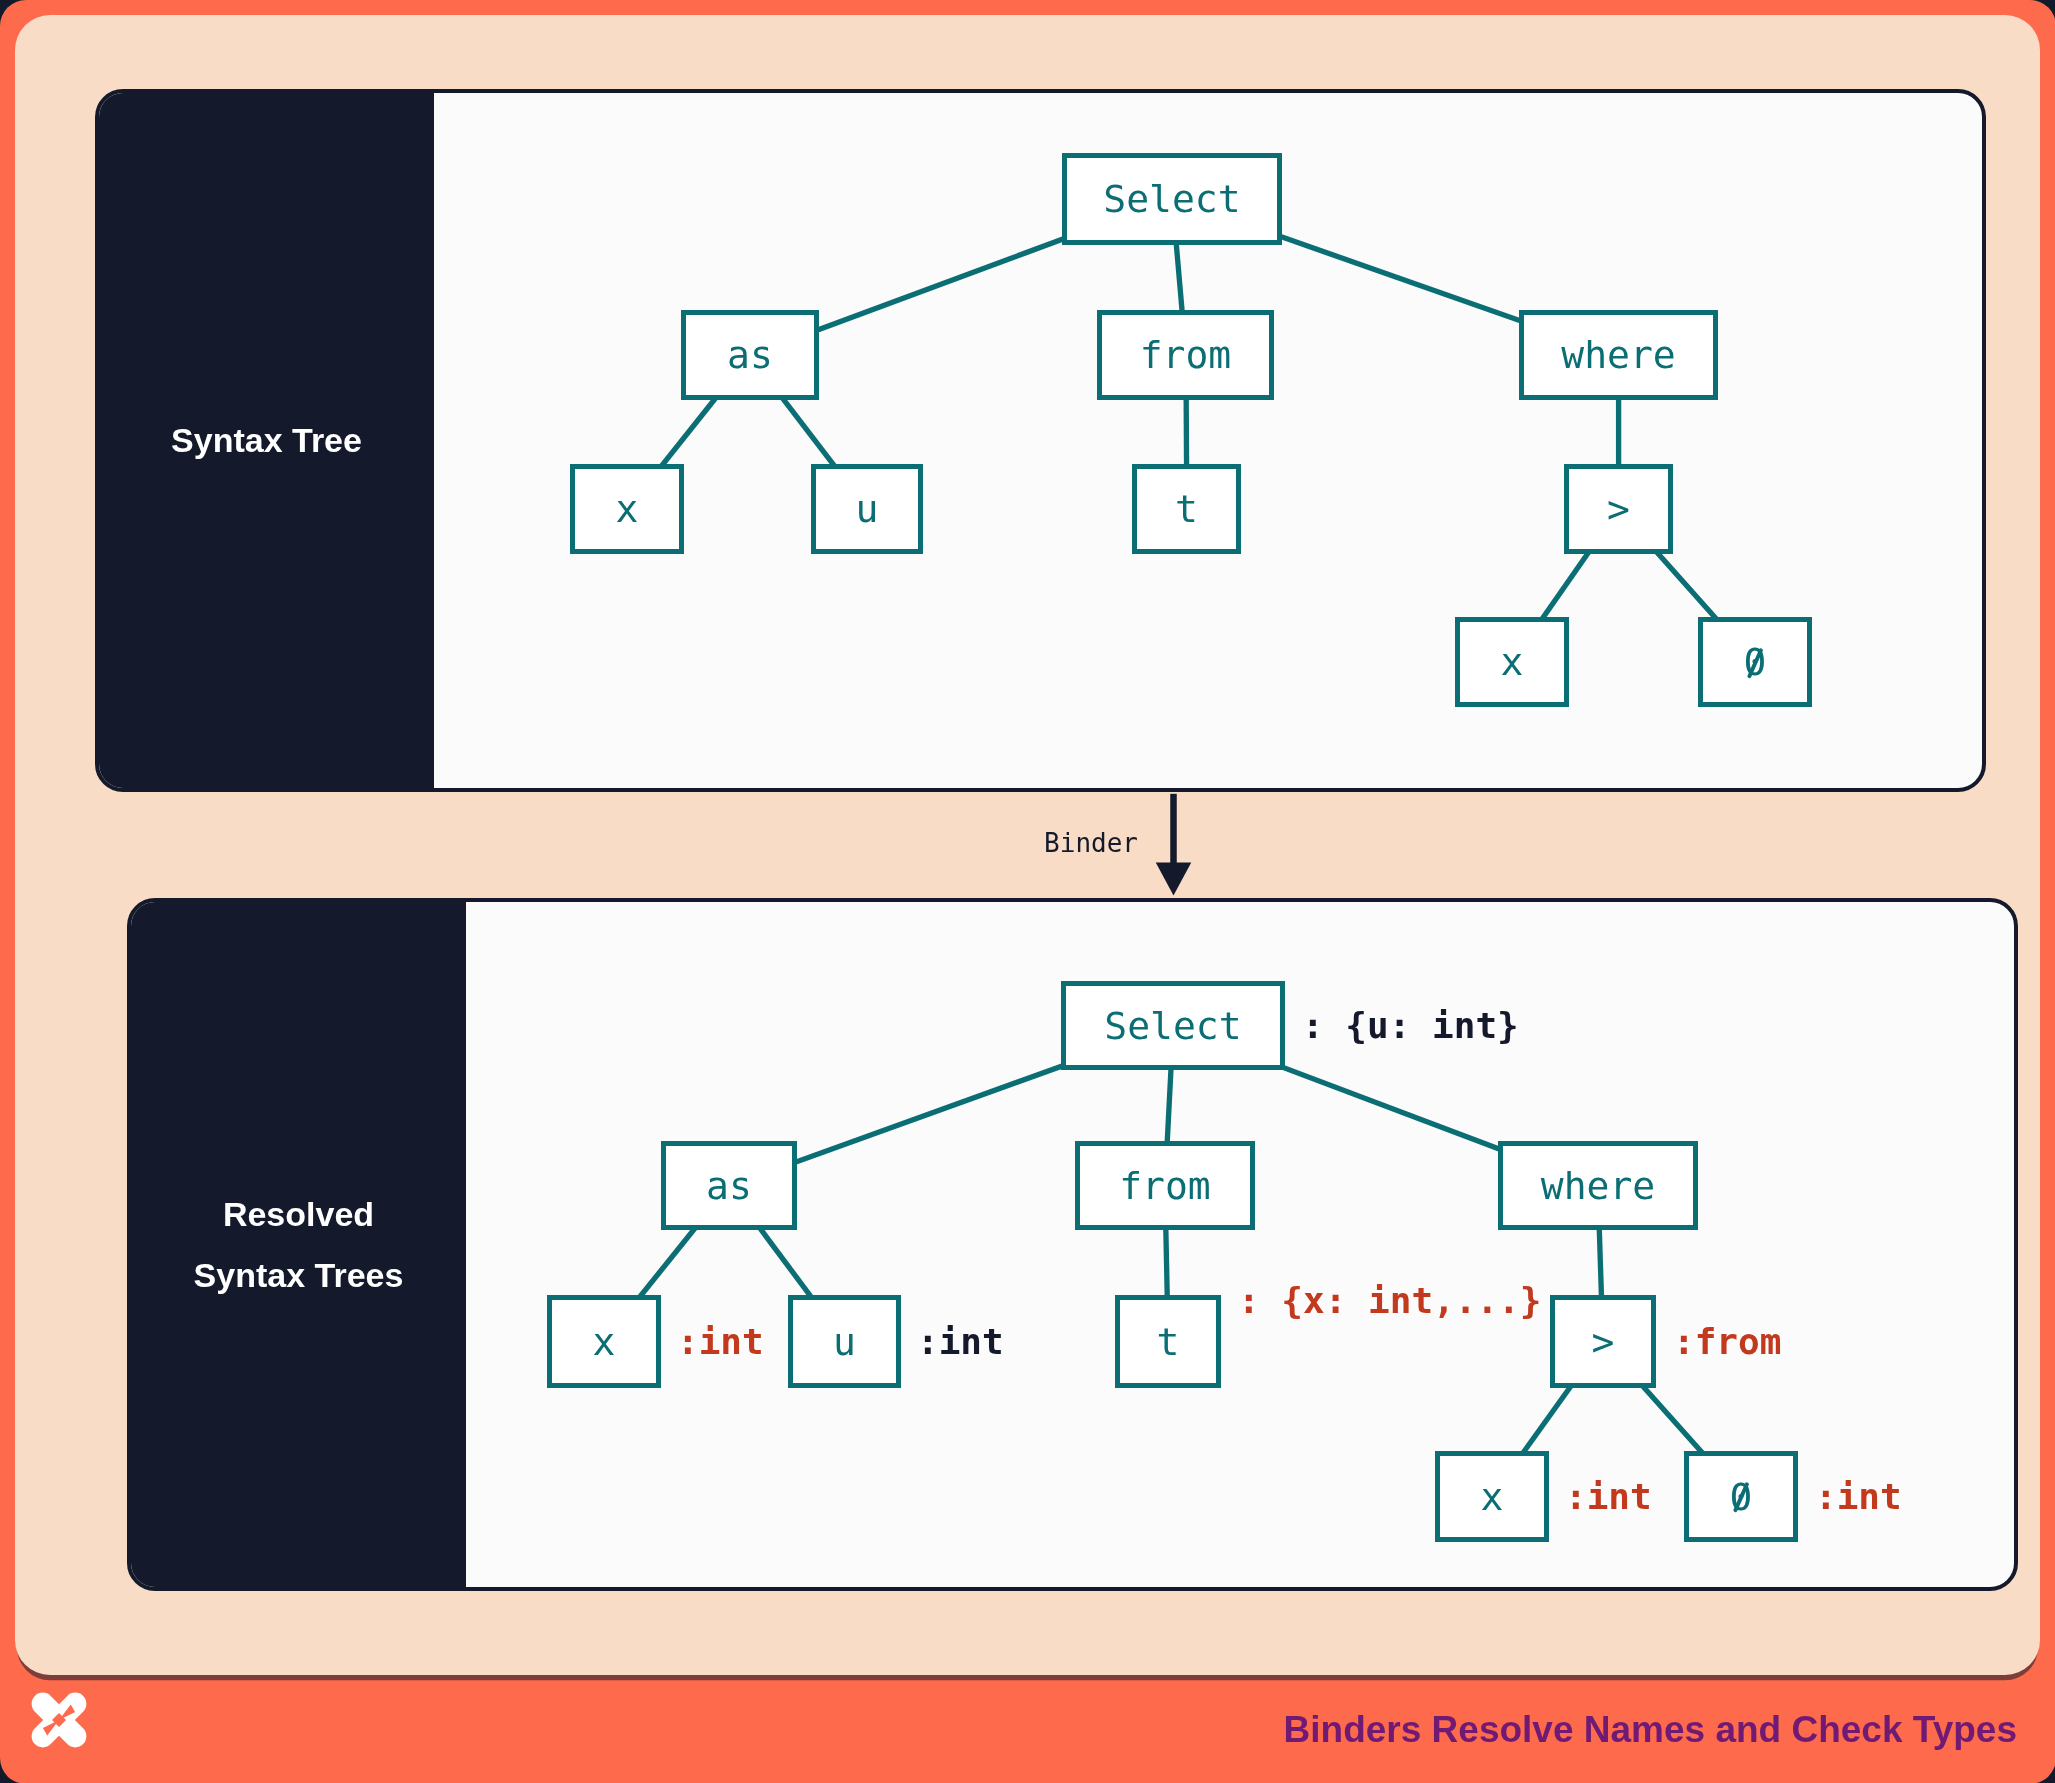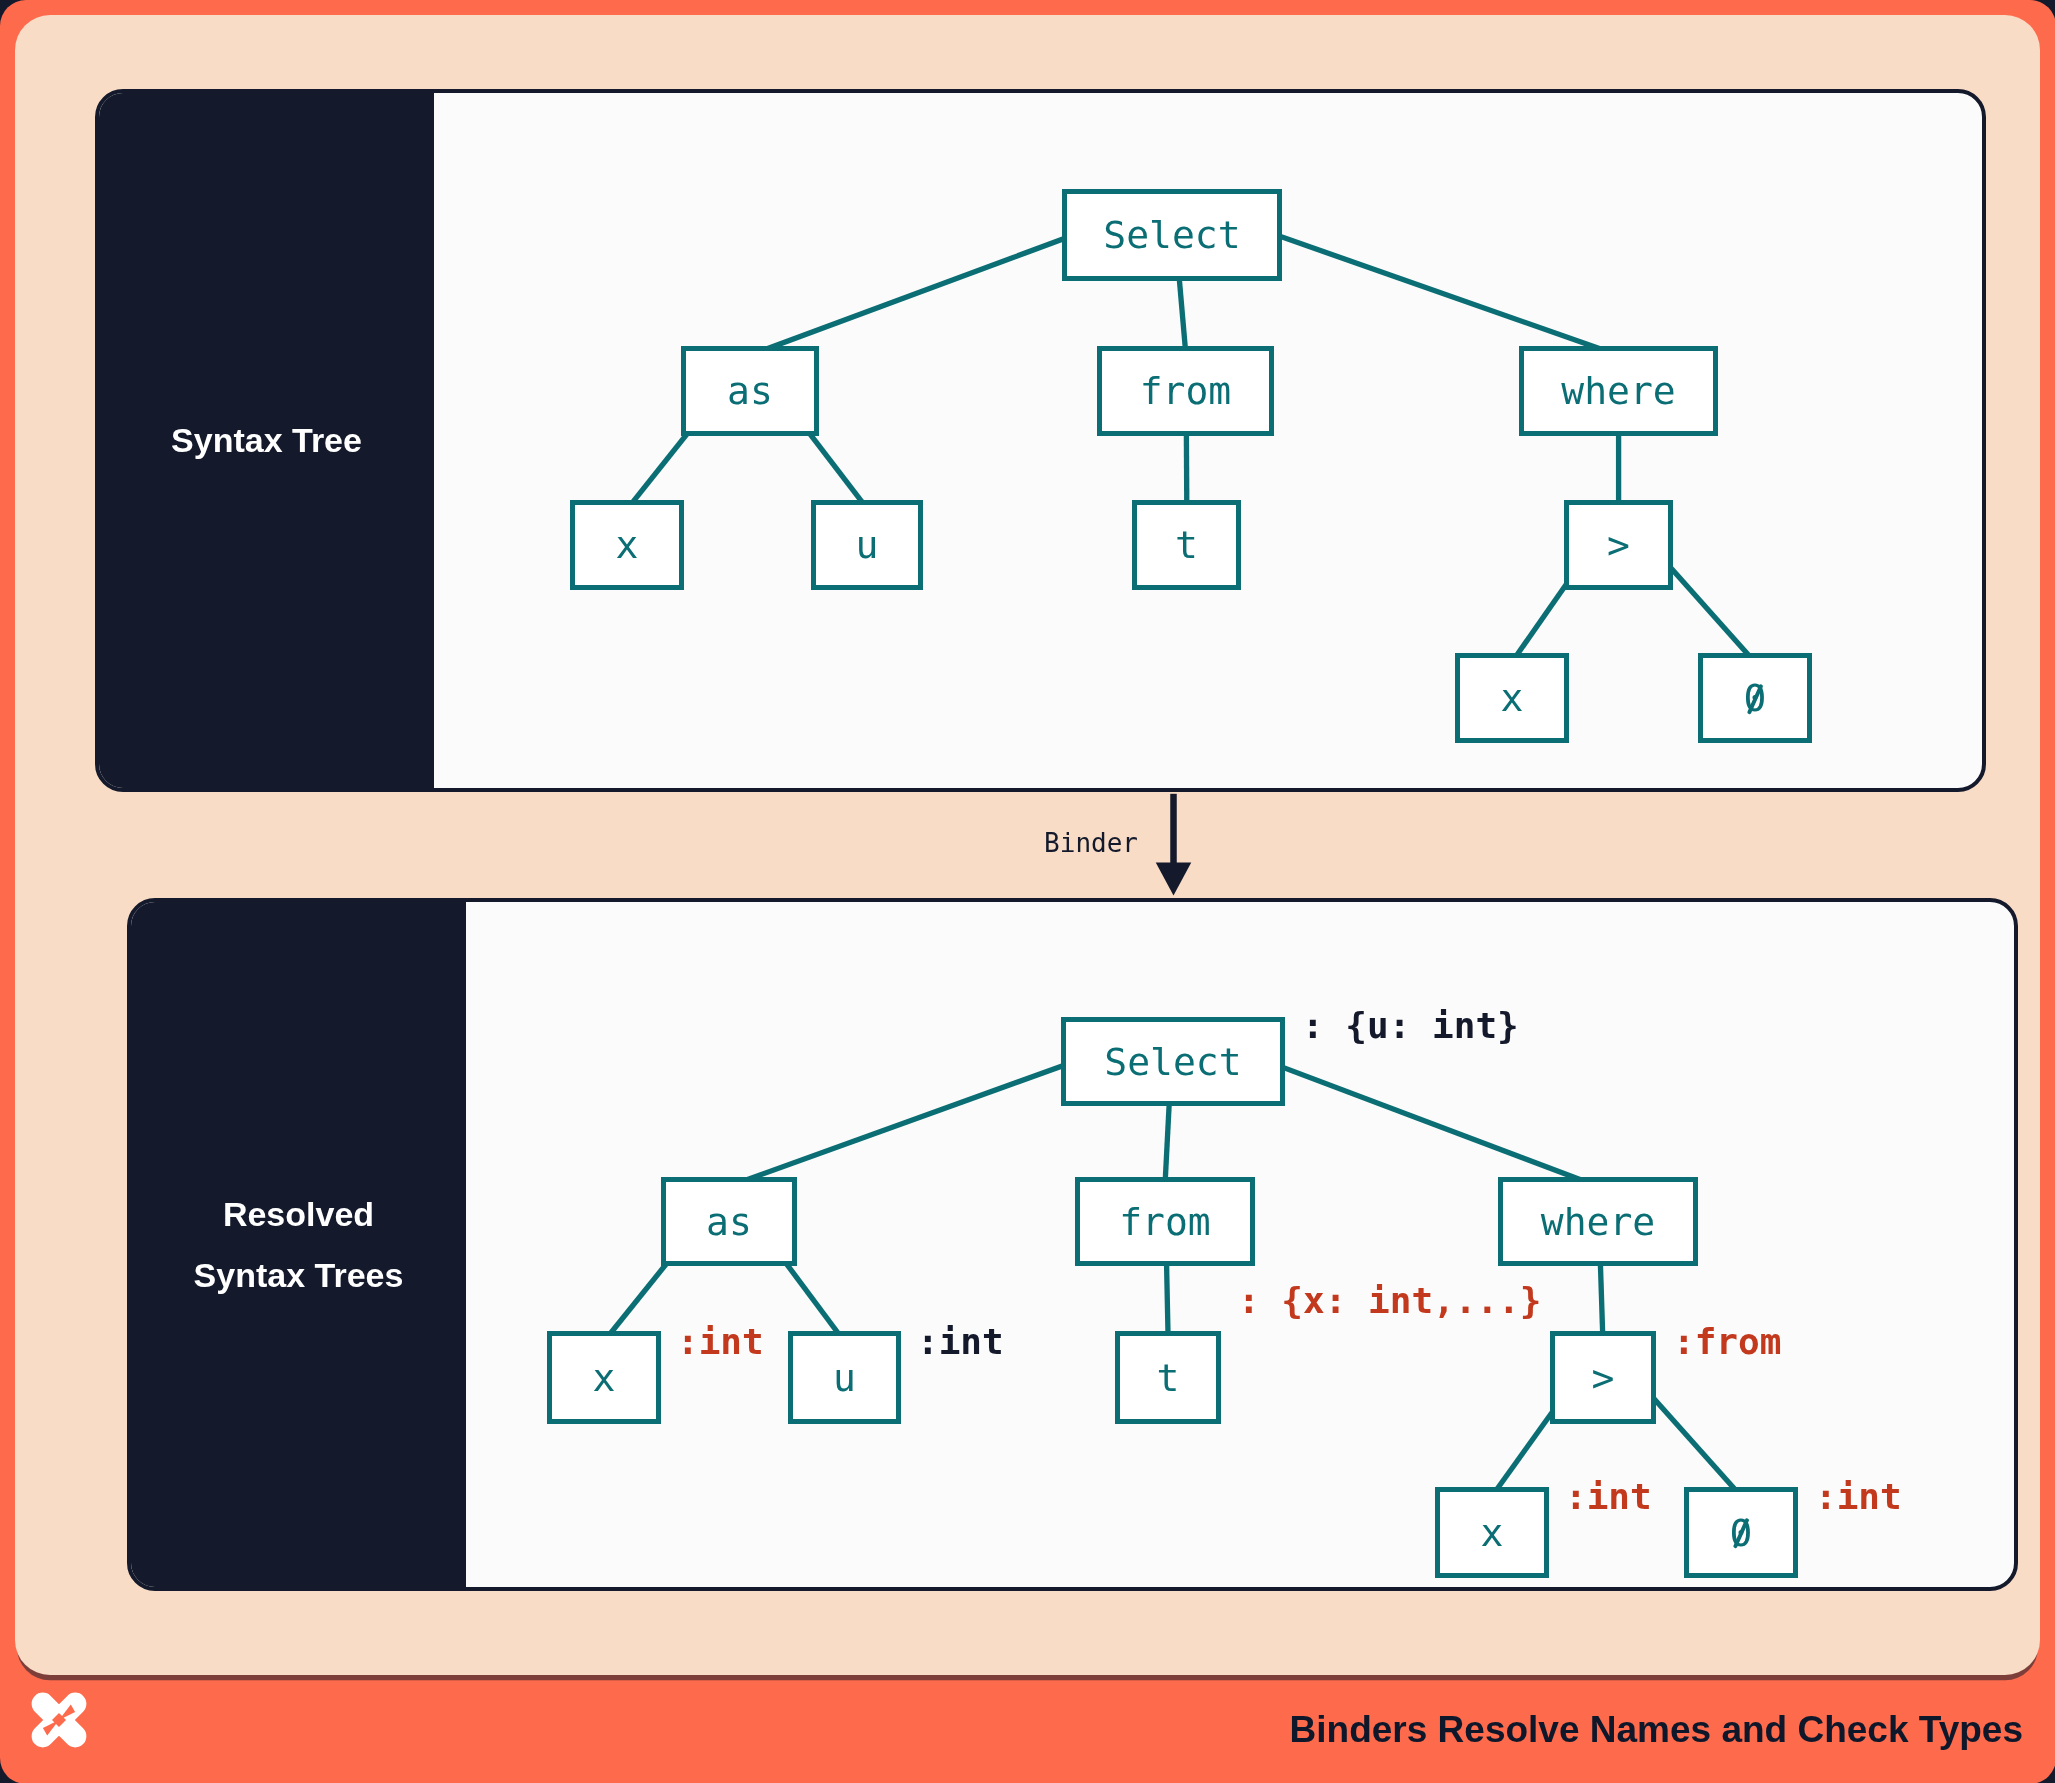--- a/index.html
+++ b/index.html
@@ -70,21 +70,20 @@
     background: #FFFFFF;
     border: 5.3px solid #0B6E74;
     box-sizing: border-box;
     display: flex;
     align-items: center;
     justify-content: center;
     z-index: 3;
     font-family: "DejaVu Sans Mono", monospace;
     font-size: 38px;
     color: #0B6E74;
-    margin-top: 36px;
   }
   .node-label { position: relative; white-space: pre; }
   .node-label.slashed::after {
     content: "";
     position: absolute;
     left: 50%; top: 52%;
     width: 3.5px; height: 72%;
     background: #0B6E74;
     transform: translate(-50%,-50%) rotate(24deg);
     border-radius: 1.8px;
@@ -123,25 +122,25 @@
     top: 1675px; bottom: 0;
     z-index: 4;
   }
   #footer-logo {
     position: absolute;
     left: 28px; top: 14px;
     width: 62px; height: 62px;
   }
   #footer-title {
     position: absolute;
-    right: 33px; top: 0;
+    right: 39px; top: 0;
     height: 109px;
     display: flex;
     align-items: center;
-    color: #0f172a;
+    color: #701a75;
     font-size: 37px;
     font-weight: bold;
     white-space: nowrap;
   }
 </style>
 </head>
 <body>
 
 <div id="canvas">
 

